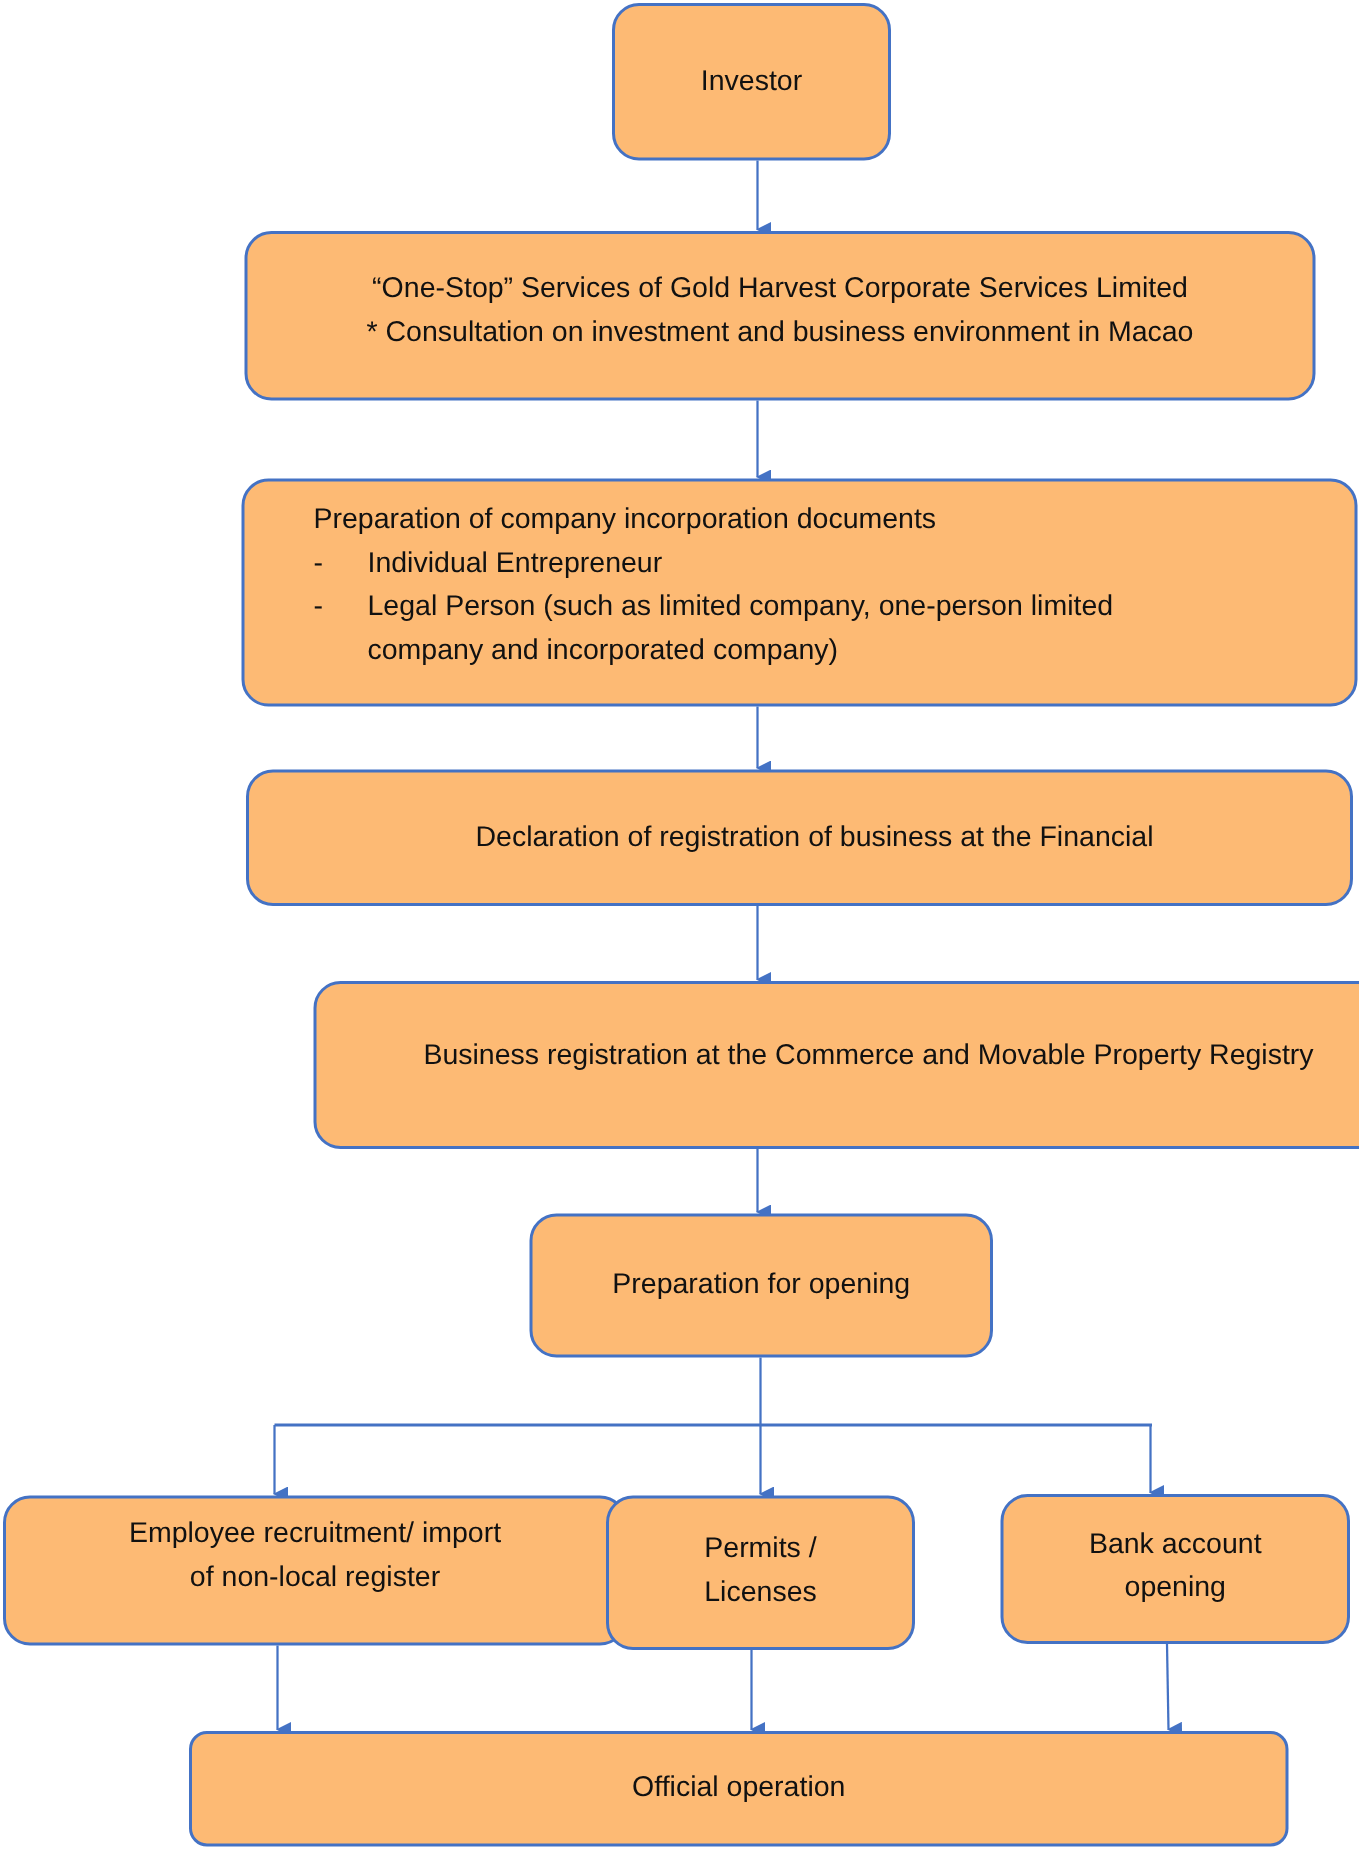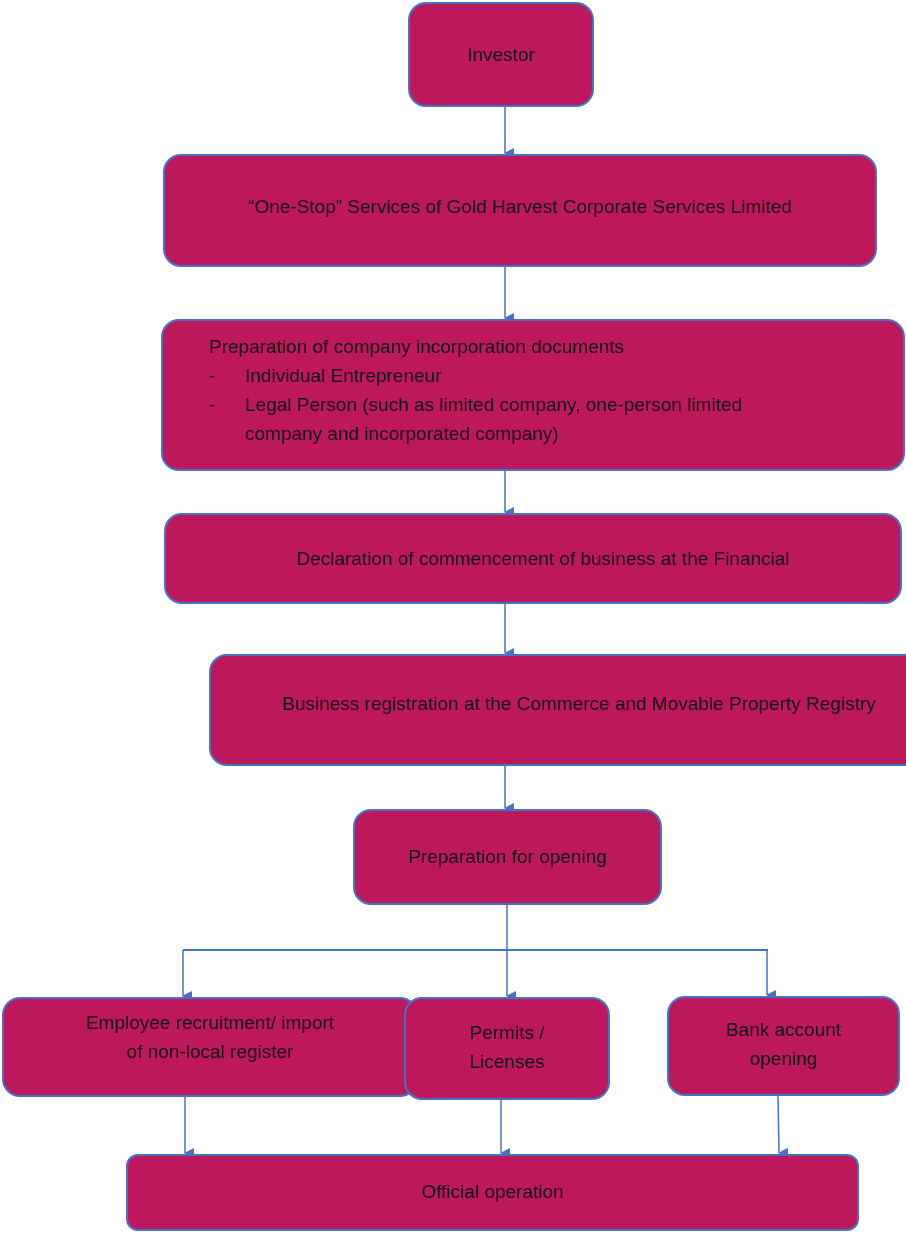--- a/index.html
+++ b/index.html
@@ -1,18 +1,18 @@
 <!DOCTYPE html>
 <html><head>
 <meta charset="utf-8">
 <style>
   html, body { margin: 0; padding: 0; background: #ffffff; }
   body { width: 906px; height: 1233px; position: relative; overflow: hidden;
          font-family: "Liberation Sans", "DejaVu Sans", sans-serif; color: #111; }
-  .box { position: absolute; box-sizing: border-box; background: #be185d;
+  .box { position: absolute; box-sizing: border-box; background: #fdba74;
          border: 2px solid #4472c4; border-radius: 18px; display: flex;
          flex-direction: column; justify-content: center; font-size: 19px; line-height: 29px; }
   .center { align-items: center; text-align: center; }
   .line { display: block; white-space: nowrap; }
   .left { align-items: flex-start; text-align: left; padding-left: 46px; }
   .bullet { display: flex; white-space: nowrap; }
   .bullet .dash { width: 36px; display: inline-block; }
   .indent { padding-left: 36px; white-space: nowrap; }
   svg.connectors { position: absolute; left: 0; top: 0; }
 </style>
@@ -40,37 +40,38 @@
     <line x1="778" y1="1096" x2="779" y2="1153" marker-end="url(#arrow)"></line>
   </g>
 </svg>
 
 <div class="box center" style="left:408px; top:2px; width:186px; height:105px;">
   <span class="line">Investor</span>
 </div>
 
 <div class="box center" style="left:163px; top:154px; width:714px; height:113px; padding-bottom:8px;">
   <span class="line">“One-Stop” Services of Gold Harvest Corporate Services Limited</span>
+  <span class="line">* Consultation on investment and business environment in Macao</span>
 </div>
 
 <div class="box left" style="left:161px; top:319px; width:744px; height:152px; padding-bottom:10px;">
   <span class="line">Preparation of company incorporation documents</span>
   <div class="bullet">
     <span class="dash">-</span>
     <span>Individual Entrepreneur</span>
   </div>
   <div class="bullet">
     <span class="dash">-</span>
     <span>Legal Person (such as limited company, one-person limited</span>
   </div>
   <span class="indent">company and incorporated company)</span>
 </div>
 
 <div class="box center" style="left:164px; top:513px; width:738px; height:91px; padding-left:20px;">
-  <span class="line">Declaration of commencement of business at the Financial</span>
+  <span class="line">Declaration of registration of business at the Financial</span>
 </div>
 
 <div class="box center" style="left:171px; top:654px; width:734px; height:112px; padding-bottom:14px; padding-left:6px;margin-left:38px;">
   <span class="line">Business registration at the Commerce and Movable Property Registry</span>
 </div>
 
 <div class="box center" style="left:353px; top:809px; width:309px; height:96px; padding-bottom:2px;">
   <span class="line">Preparation for opening</span>
 </div>
 

